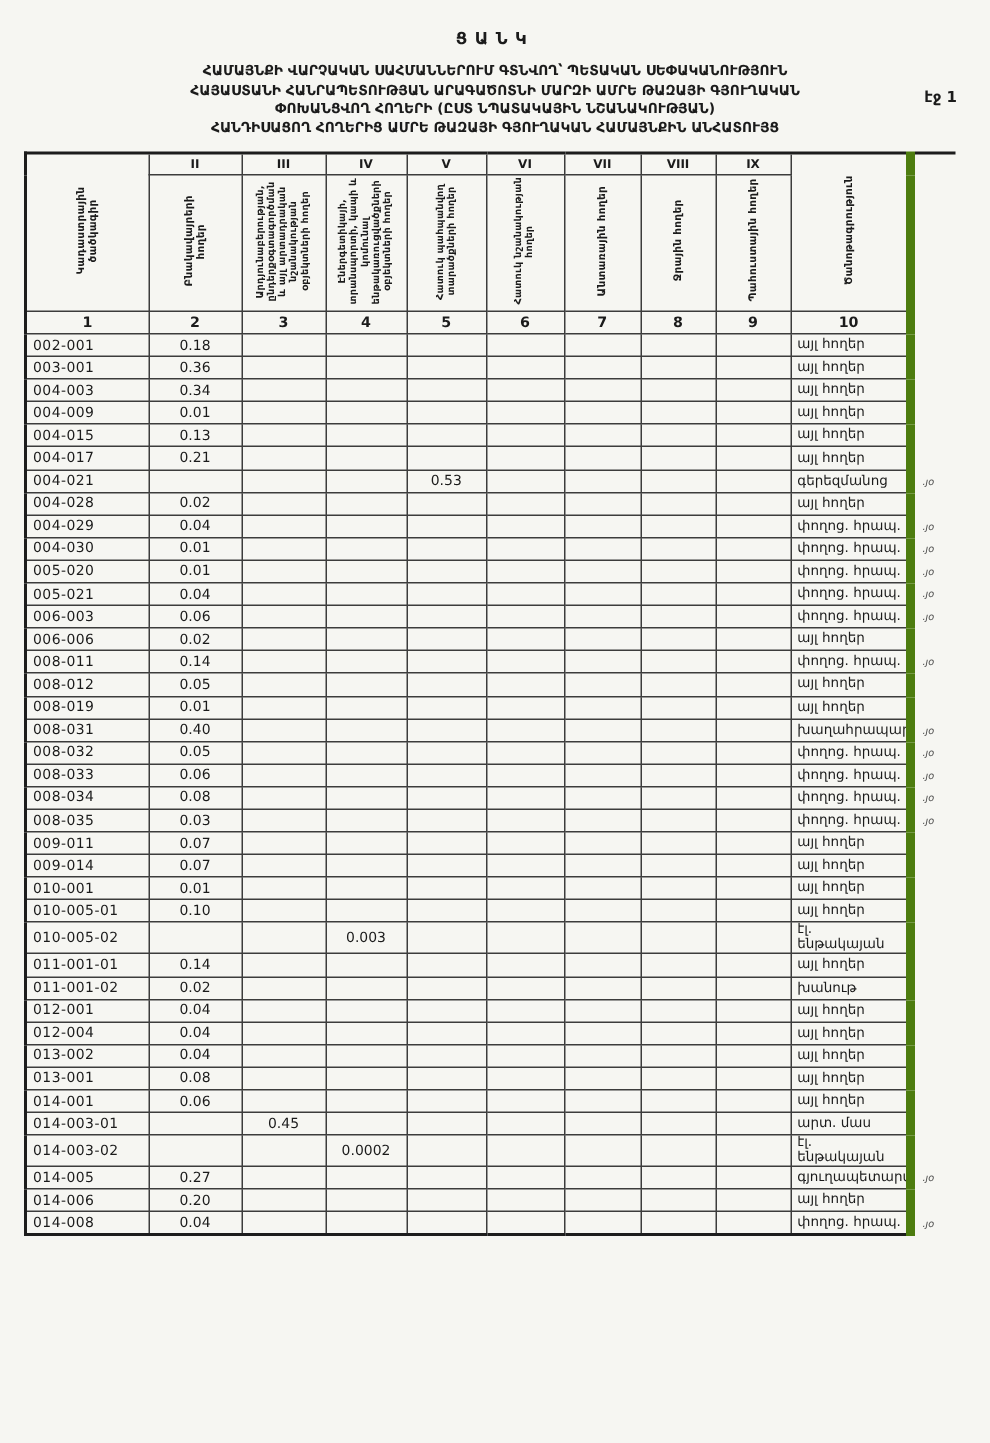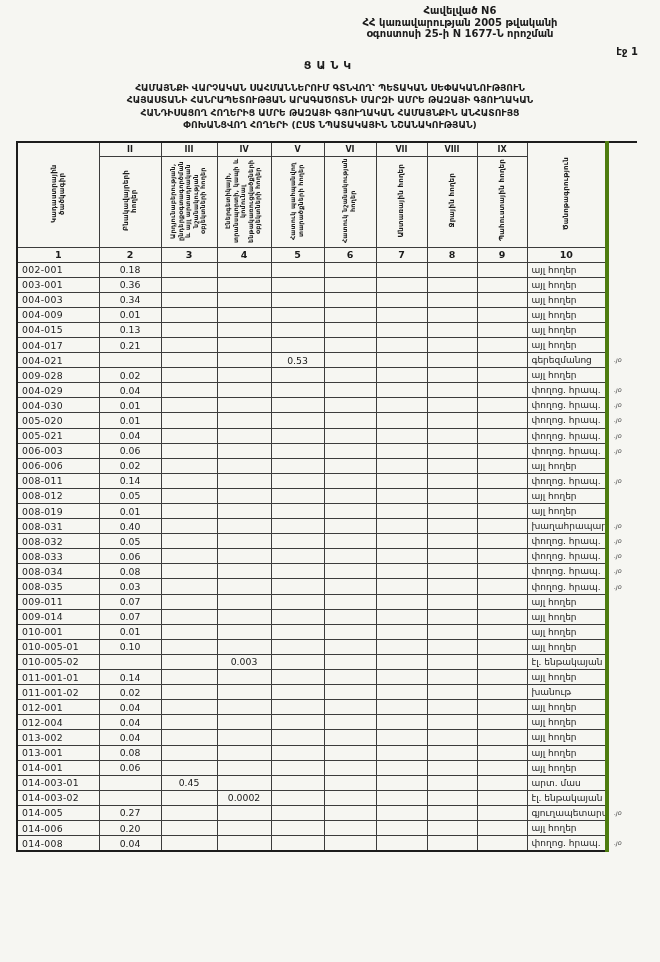--- a/index.html
+++ b/index.html
@@ -43,21 +43,21 @@
     border:1px solid #3c3c3c;
     padding:0 2px;
     overflow:hidden;
     font-weight:normal;
   }
   .land .mark-cell { border:none; background:transparent; }
 
   
   .land .c-first { border-left:2px solid #1d1d1d; }
   .land thead tr:first-child th { border-top:2px solid #1d1d1d; }
-  .land .frame-right { border-right:4px solid #4d7c0f; }
+  .land .frame-right { border-right:6px solid #4d7c0f; }
   .land tbody tr:last-child td.framed { border-bottom:2px solid #1d1d1d; }
 
   .roman-row th { height:13px; font-size:8px; font-weight:bold; text-align:center; padding:0; }
   .label-row th, th.span-label { vertical-align:middle; text-align:center; }
   .label-row th { height:90px; }
   .vtext {
     writing-mode:vertical-rl;
     transform:rotate(180deg);
     display:inline-block;
     max-height:86px;
@@ -79,33 +79,28 @@
     padding-left:5px; font-style:italic;margin-top:24px;
   }
 </style>
 </head>
 <body>
 
 <div class="page">
 
   <div class="page-num">էջ 1</div>
 
-  <div class="decree-block">
-    <div>Հավելված N6</div>
-    <div>ՀՀ կառավարության 2005 թվականի</div>
-    <div>օգոստոսի 25-ի N 1677-Ն որոշման</div>
-  </div>
 
   <div class="cank">ՑԱՆԿ</div>
 
   <div class="doc-title">
     <div>ՀԱՄԱՅՆՔԻ ՎԱՐՉԱԿԱՆ ՍԱՀՄԱՆՆԵՐՈՒՄ ԳՏՆՎՈՂ՝ ՊԵՏԱԿԱՆ ՍԵՓԱԿԱՆՈՒԹՅՈՒՆ</div>
     <div>ՀԱՅԱՍՏԱՆԻ ՀԱՆՐԱՊԵՏՈՒԹՅԱՆ ԱՐԱԳԱԾՈՏՆԻ ՄԱՐԶԻ ԱՄՐԵ ԹԱԶԱՅԻ ԳՅՈՒՂԱԿԱՆ</div>
+    <div>ՓՈԽԱՆՑՎՈՂ ՀՈՂԵՐԻ (ԸՍՏ ՆՊԱՏԱԿԱՅԻՆ ՆՇԱՆԱԿՈՒԹՅԱՆ)</div>
     <div>ՀԱՆԴԻՍԱՑՈՂ ՀՈՂԵՐԻՑ ԱՄՐԵ ԹԱԶԱՅԻ ԳՅՈՒՂԱԿԱՆ ՀԱՄԱՅՆՔԻՆ ԱՆՀԱՏՈՒՅՑ</div>
-    <div>ՓՈԽԱՆՑՎՈՂ ՀՈՂԵՐԻ (ԸՍՏ ՆՊԱՏԱԿԱՅԻՆ ՆՇԱՆԱԿՈՒԹՅԱՆ)</div>
   </div>
 
   <table class="land">
     <colgroup>
       <col style="width:82px">
         <col style="width:62px">
         <col style="width:56px">
         <col style="width:54px">
       <col style="width:53px">
         <col style="width:52px">
@@ -250,21 +245,21 @@
       <td class="val framed"></td>
       <td class="val framed">0.53</td>
       <td class="val framed"></td>
       <td class="val framed"></td>
       <td class="val framed"></td>
       <td class="val framed"></td>
       <td class="note framed frame-right">գերեզմանոց</td>
       <td class="mark-cell">.յօ</td>
     </tr>
         <tr>
-      <td class="code framed c-first">009-028</td>
+      <td class="code framed c-first">004-028</td>
       <td class="val framed">0.02</td>
       <td class="val framed"></td>
       <td class="val framed"></td>
       <td class="val framed"></td>
       <td class="val framed"></td>
       <td class="val framed"></td>
       <td class="val framed"></td>
       <td class="val framed"></td>
       <td class="note framed frame-right">այլ հողեր</td>
       <td class="mark-cell"></td>

